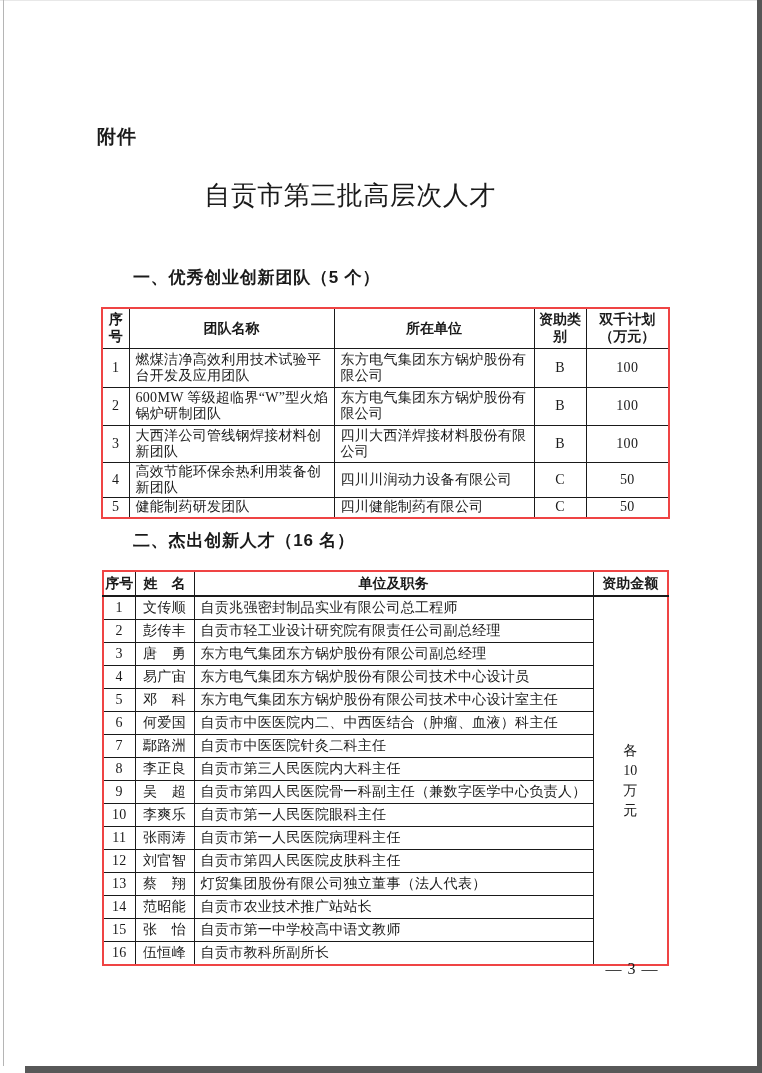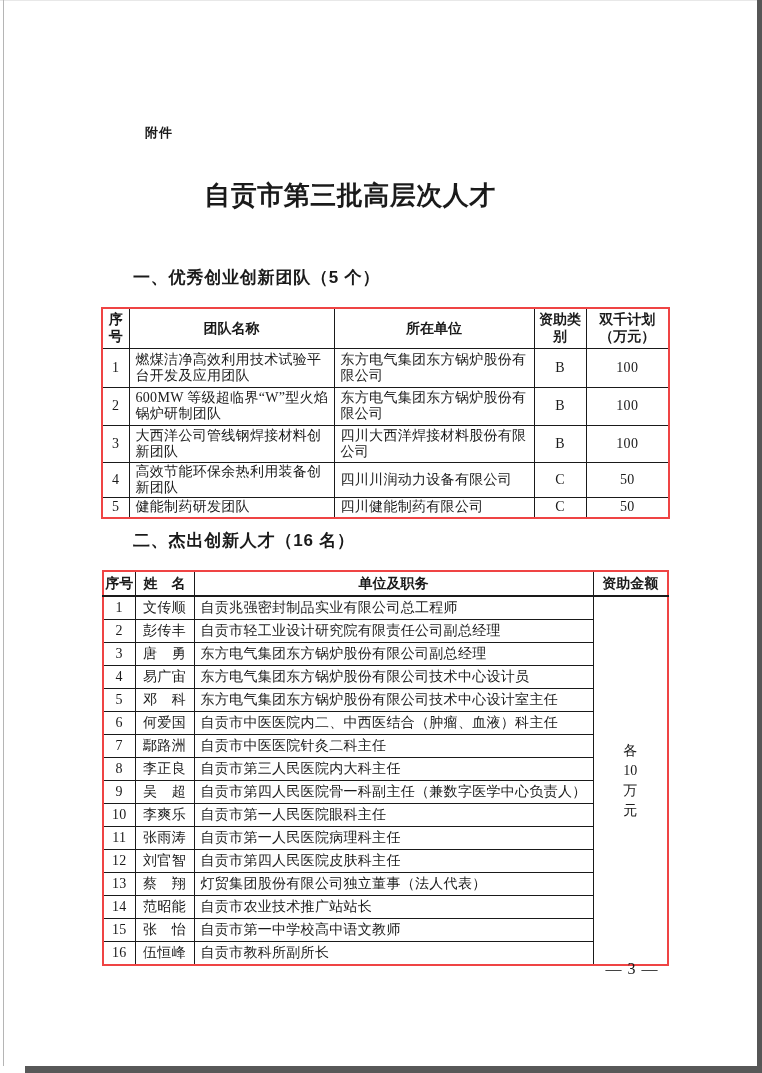--- a/index.html
+++ b/index.html
@@ -10,25 +10,25 @@
   }
   
   .edge-top    { position:absolute; left:0; top:0; width:762px; height:1px; background:#e8e8e8; }
   .edge-left   { position:absolute; left:3px; top:0; width:1px; height:1066px; background:#b5b5b5; }
   .edge-right  { position:absolute; right:0; top:0; width:5px; height:1073px; background:#565656; }
   .edge-bottom { position:absolute; left:25px; bottom:0; right:0; height:7px; background:#585858; }
 
   .attachment {
     position:absolute; left:97px; top:124px;
     font-family:"Liberation Sans", "DejaVu Sans", sans-serif;
-    font-weight:bold; font-size:13px; letter-spacing:1px;margin-left:48px;
+    font-weight:bold; font-size:19px; letter-spacing:1px;
   }
   .doc-title {
     position:absolute; left:100px; top:178px; width:500px;
-    text-align:center; font-weight:bold; font-size:26px; line-height:36px;
+    text-align:center; font-weight:normal; font-size:26px; line-height:36px;
     letter-spacing:0.5px;
   }
   .sec-heading {
     position:absolute; left:133px;
     font-family:"Liberation Sans", "DejaVu Sans", sans-serif;
     font-weight:bold; font-size:17px; letter-spacing:0.8px;
   }
   .sec1 { top:266px; }
   .sec2 { top:529px; }
 

